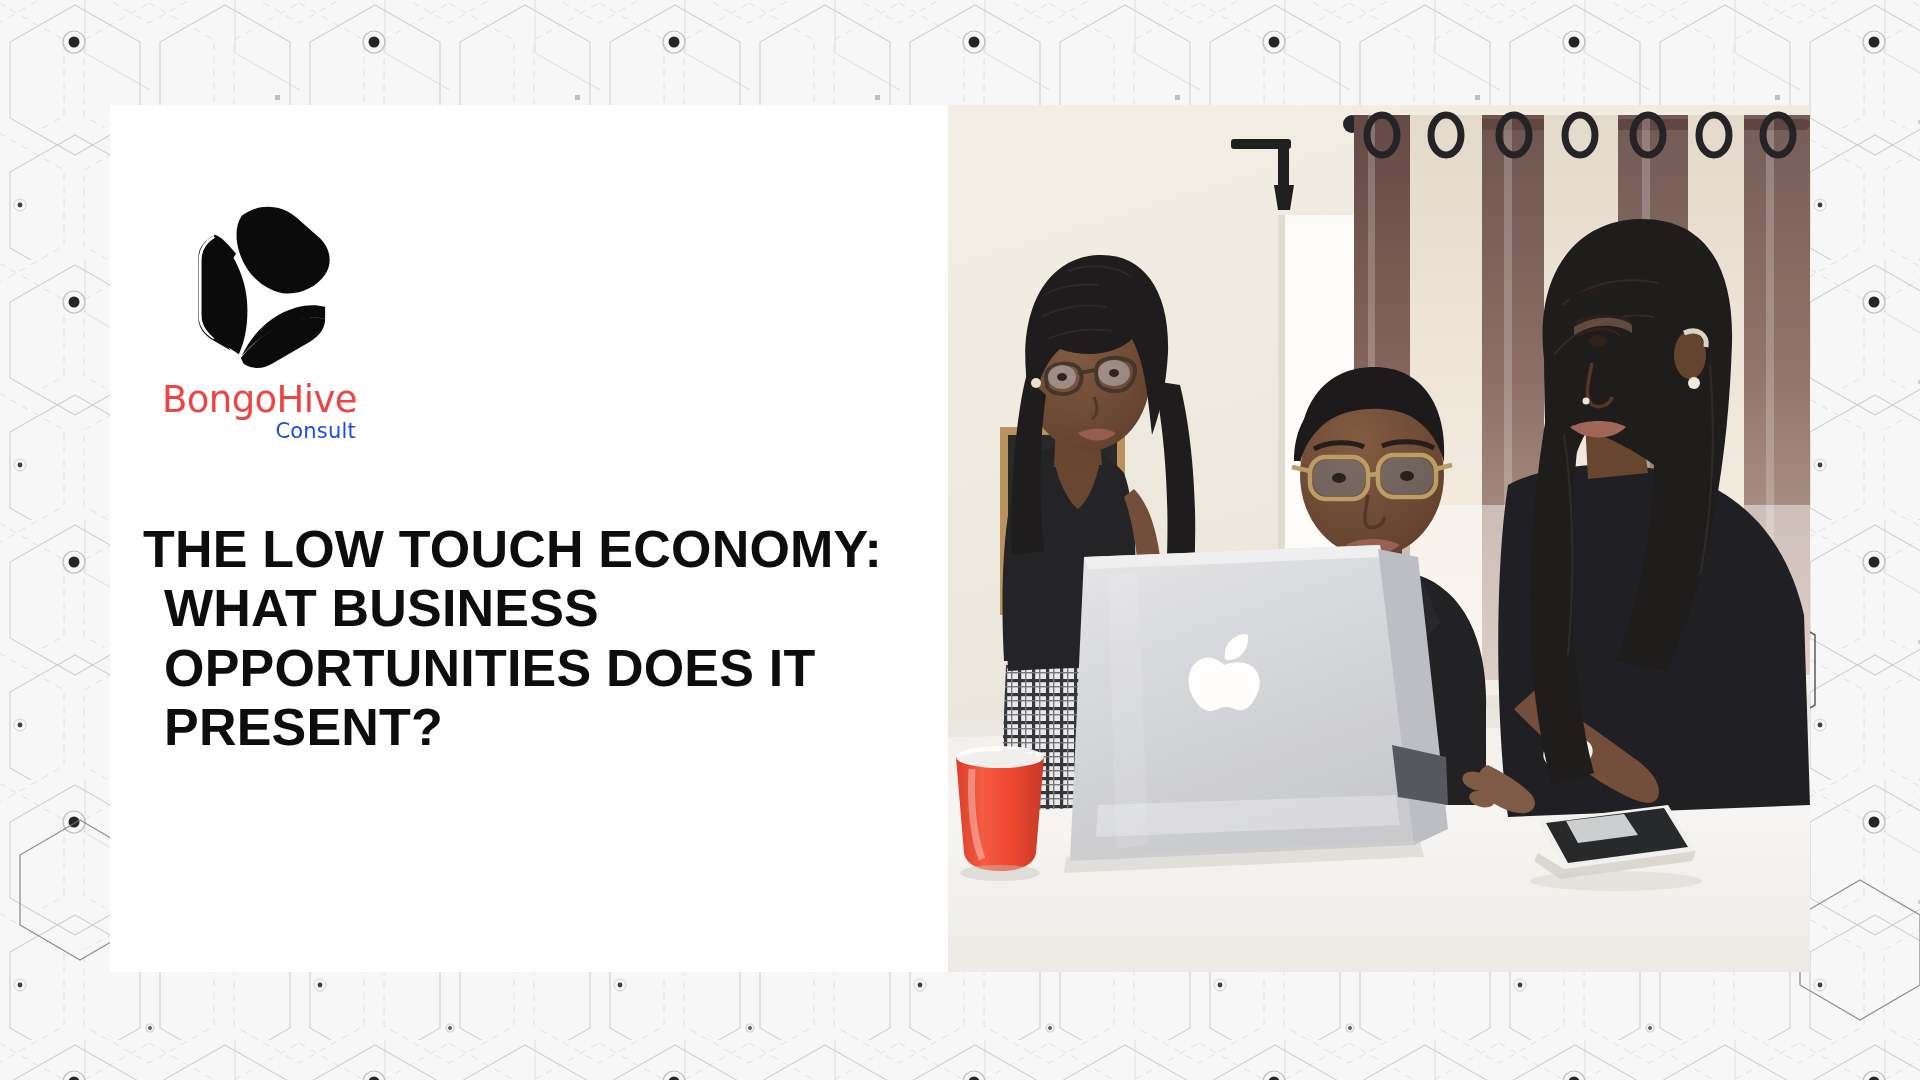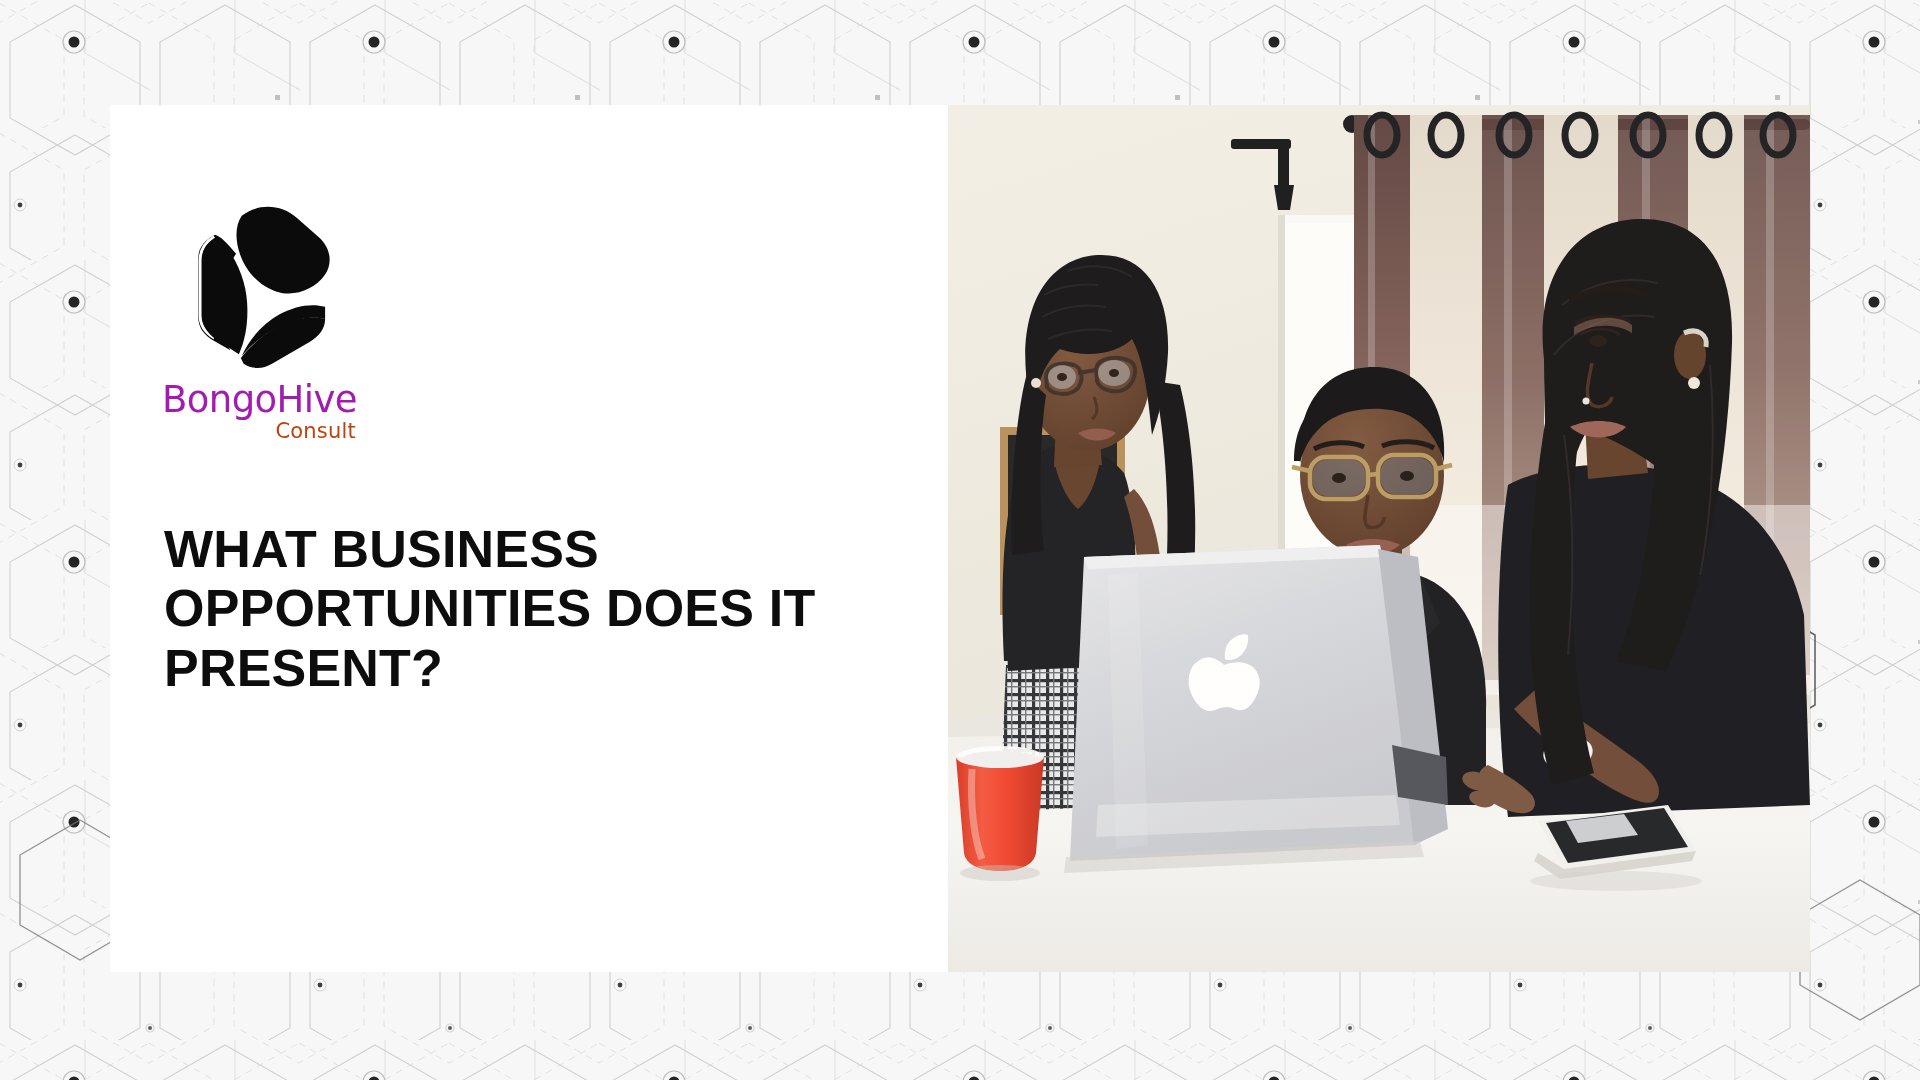--- a/index.html
+++ b/index.html
@@ -49,30 +49,30 @@
   .logo-word {
     margin-top:6px;
     margin-left:22px;
     width:196px;
   }
   .logo-word .bh {
     font-family:"DejaVu Sans", sans-serif;
     font-size:37px;
     font-weight:400;
     letter-spacing:-0.6px;
-    color:#a21caf;
+    color:#ef4444;
     line-height:1;
     display:block;
   }
   .logo-word .consult {
     font-family:"DejaVu Sans", sans-serif;
     font-size:21px;
     font-weight:400;
     letter-spacing:0.2px;
-    color:#c2410c;
+    color:#1d4ed8;
     line-height:1.1;
     display:block;
     text-align:right;
     padding-right:2px;
     margin-top:2px;
   }
 
   
   .headline {
     position:absolute;
@@ -179,20 +179,21 @@
                  L174 116 L174 131 C174 141 168 149 158 155 L118 178
                  C108 184 97 184 88 178 Z" fill="#0b0b0b"></path>
       </svg>
       <div class="logo-word">
         <span class="bh">BongoHive</span>
         <span class="consult">Consult</span>
       </div>
     </div>
 
     <h1 class="headline">
+      <span class="l1">THE LOW TOUCH ECONOMY:</span>
       <span class="l2">WHAT BUSINESS OPPORTUNITIES DOES IT PRESENT?</span>
     </h1>
   </div>
 
   <div class="photo">
     <svg viewBox="0 0 862 867" preserveAspectRatio="xMidYMid slice" xmlns="http://www.w3.org/2000/svg">
       <defs>
         <linearGradient id="wallG" x1="0" y1="0" x2="0.3" y2="1">
           <stop offset="0%" stop-color="#f3efe6"></stop>
           <stop offset="55%" stop-color="#ece8dd"></stop>

